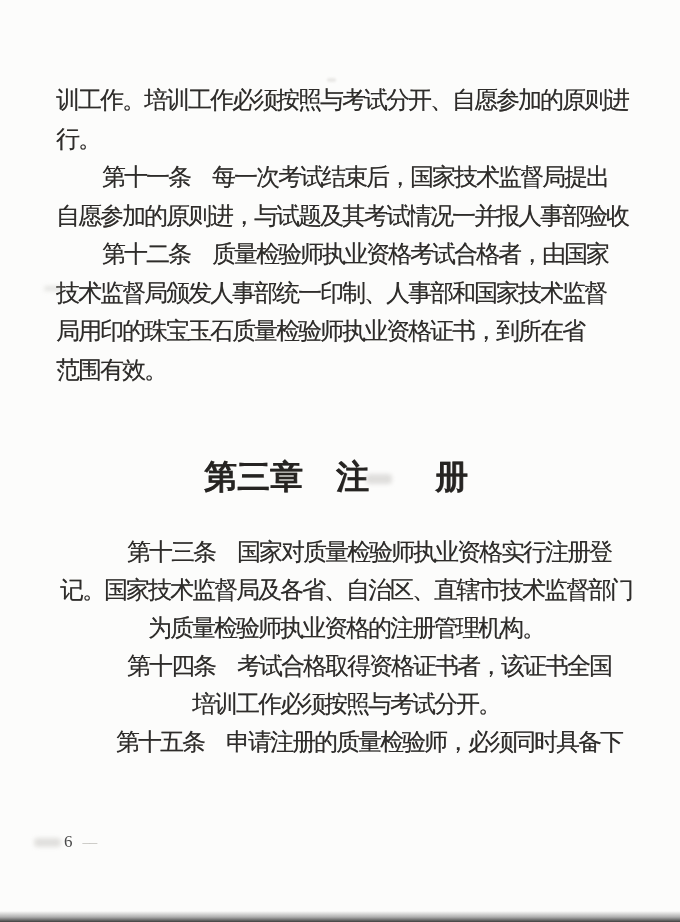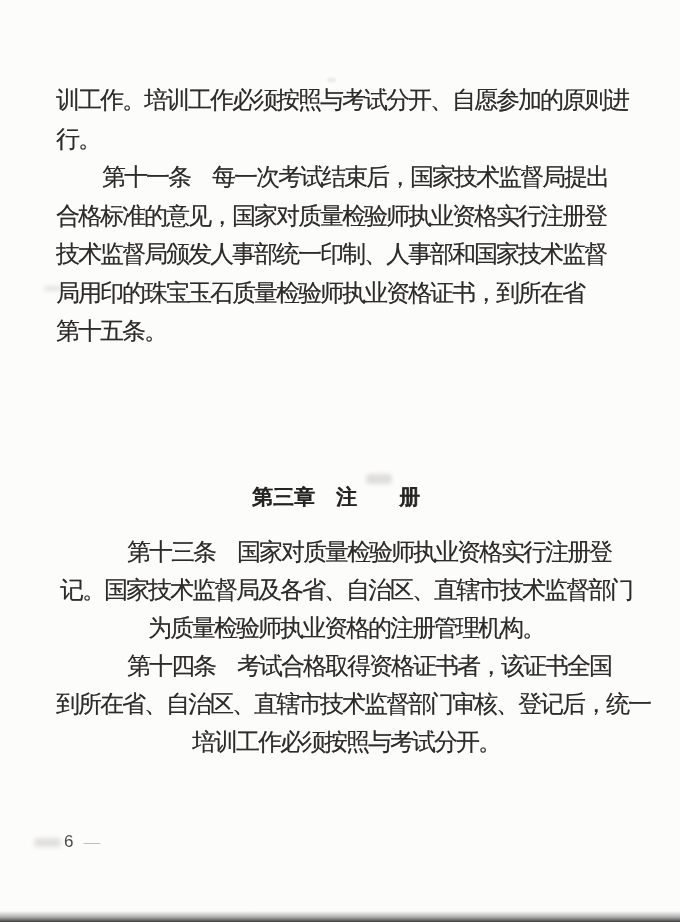--- a/index.html
+++ b/index.html
@@ -6,21 +6,21 @@
     margin: 0;
     padding: 0;
     background: #ffffff;
   }
   .page {
     position: relative;
     width: 680px;
     height: 922px;
     background: #fcfcfb;
     overflow: hidden;
-    font-family: Liberation Sans, sans-serif;
+    font-family: Liberation Serif, serif;
     color: #2e2c2a;
   }
   .textcol {
     position: absolute;
     left: 56px;
     width: 580px;
   }
   .line {
     display: block;
     font-size: 24px;
@@ -29,25 +29,25 @@
     height: 38.5px;
     white-space: nowrap;
     text-shadow: 0.3px 0.3px 0.5px rgba(46,44,42,0.55);
   }
   #block1 { top: 81px; }
   #block2 { top: 533px; text-align: center; }
   #block2 .line { line-height: 38px; height: 38px; }
   .indent { padding-left: 46px; }
   .chapter {
     position: absolute;
-    top: 478px;
+    top: 458px;
     left: 0;
     width: 672px;
     text-align: center;
-    font-size: 21px;
+    font-size: 33px;
     font-weight: bold;
     letter-spacing: 0;
     line-height: 38.5px;
     color: #262422;
     text-shadow: 0.4px 0.4px 0.5px rgba(38,36,34,0.6);
   }
   .footer {
     position: absolute;
     top: 833px;
     left: 64px;
@@ -86,35 +86,36 @@
 </style>
 </head>
 <body>
 
 <div class="page">
 
   <div class="textcol" id="block1">
     <div class="line">训工作。培训工作必须按照与考试分开、自愿参加的原则进</div>
     <div class="line">行。</div>
     <div class="line indent">第十一条　每一次考试结束后，国家技术监督局提出</div>
-    <div class="line">合格标准的意见，国家对质量检验师执业资格实行注册登</div>
+    <div class="line">自愿参加的原则进，与试题及其考试情况一并报人事部验收</div>
+    <div class="line indent">第十二条　质量检验师执业资格考试合格者，由国家</div>
     <div class="line">技术监督局颁发人事部统一印制、人事部和国家技术监督</div>
     <div class="line">局用印的珠宝玉石质量检验师执业资格证书，到所在省</div>
-    <div class="line">第十五条。</div>
+    <div class="line">范围有效。</div>
   </div>
 
   <div class="chapter">第三章　注　　册</div>
 
   <div class="textcol" id="block2">
     <div class="line indent">第十三条　国家对质量检验师执业资格实行注册登</div>
     <div class="line">记。国家技术监督局及各省、自治区、直辖市技术监督部门</div>
     <div class="line">为质量检验师执业资格的注册管理机构。</div>
     <div class="line indent">第十四条　考试合格取得资格证书者，该证书全国</div>
-    <div class="line">到所在省、自治区、直辖市技术监督部门审核、登记后，统一</div>
     <div class="line">培训工作必须按照与考试分开。</div>
+    <div class="line indent">第十五条　申请注册的质量检验师，必须同时具备下</div>
   </div>
 
   <div class="footer">
     <span>6</span><span class="dashes">– –</span>
   </div>
 
   <div class="smudge" id="smudge-top"></div>
   <div class="smudge" id="smudge-margin"></div>
   <div class="smudge" id="smudge-heading"></div>
   <div class="smudge" id="smudge-footer"></div>

